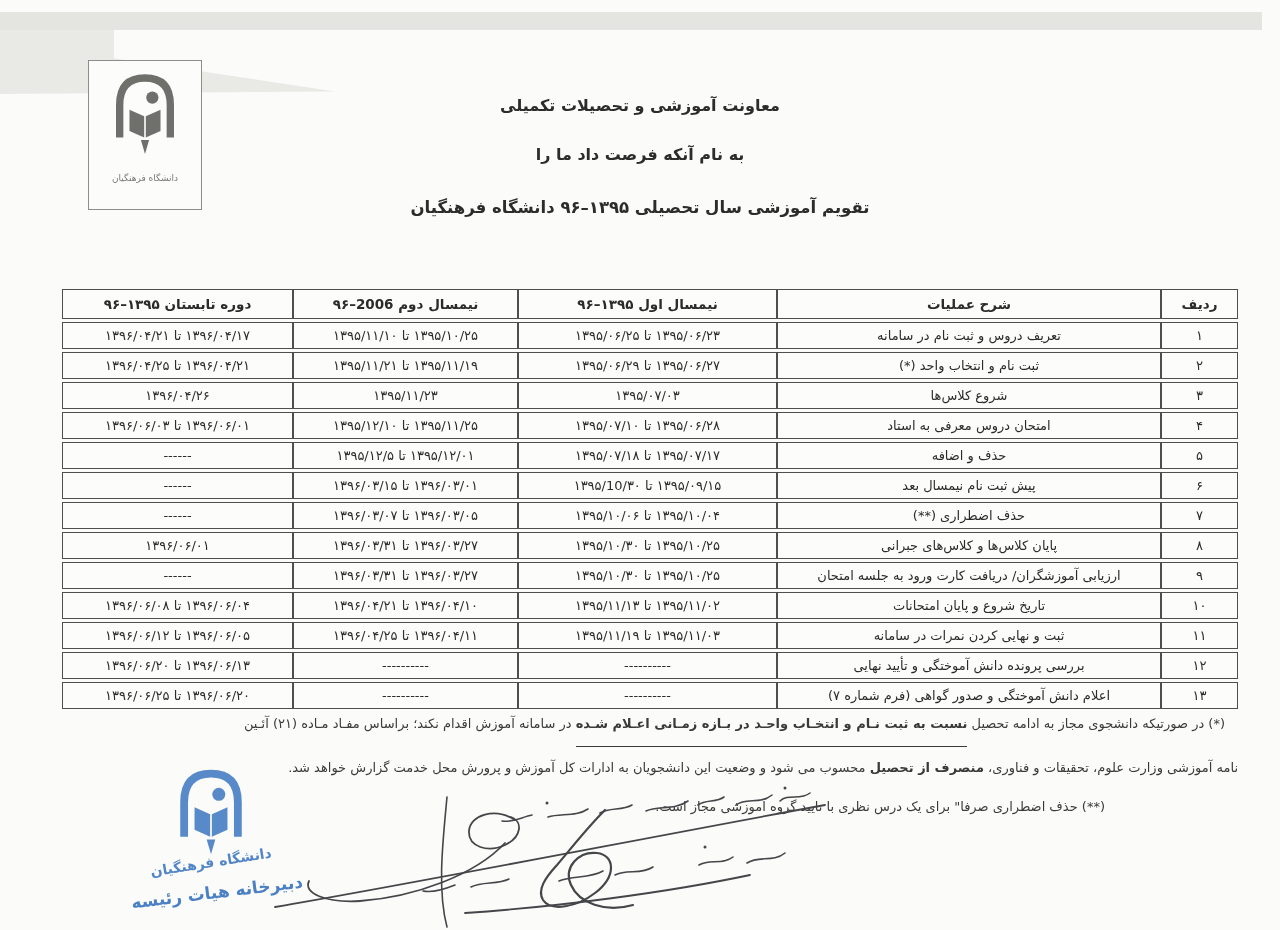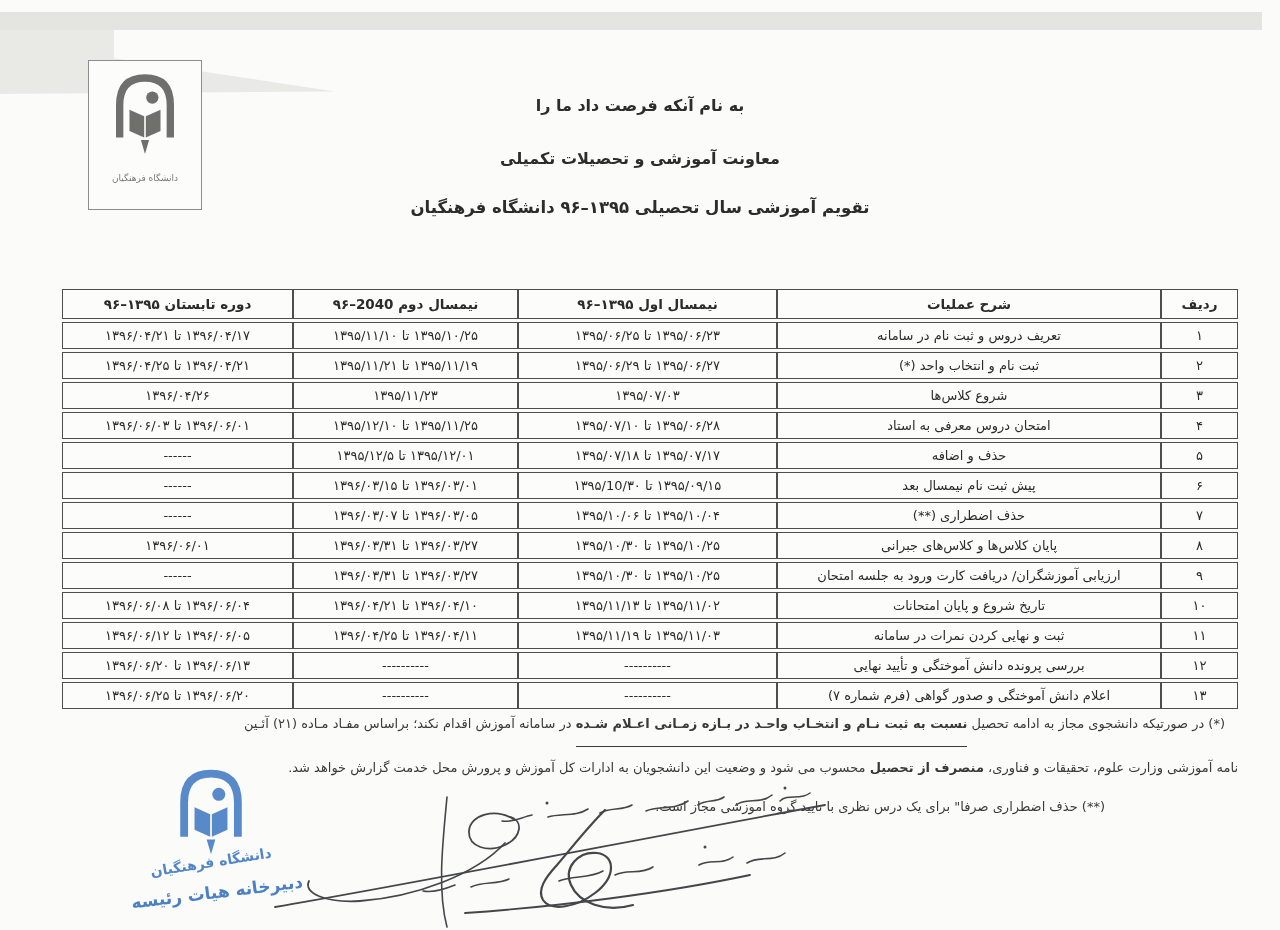--- a/index.html
+++ b/index.html
@@ -84,32 +84,32 @@
   <div class="scan-notch"></div>
 
   <div class="logo-box">
     <svg>
         <use href="#uniLogo"></use>
       </svg>
     <div class="logo-caption" dir="rtl">دانشگاه فرهنگیان</div>
   </div>
 
   <div class="headings" dir="rtl">
+    <div class="h-line dept">معاونت آموزشی و تحصیلات تکمیلی</div>
     <div class="h-line bismillah">به نام آنکه فرصت داد ما را</div>
-    <div class="h-line dept">معاونت آموزشی و تحصیلات تکمیلی</div>
     <div class="h-line doc-title">تقویم آموزشی سال تحصیلی ۱۳۹۵–۹۶ دانشگاه فرهنگیان</div>
   </div>
 
   <table class="cal" dir="rtl">
     <thead>
       <tr>
         <th class="col-num">ردیف</th>
         <th class="col-op">شرح عملیات</th>
         <th class="col-s1">نیمسال اول ۱۳۹۵–۹۶</th>
-        <th class="col-s2">نیمسال دوم 2040–۹۶</th>
+        <th class="col-s2">نیمسال دوم 2006–۹۶</th>
         <th class="col-su">دوره تابستان ۱۳۹۵–۹۶</th>
       </tr>
     </thead>
     <tbody id="cal-body">
         <tr>
           <td>۱</td>
           <td>تعریف دروس و ثبت نام در سامانه</td>
           <td>۱۳۹۵/۰۶/۲۳ تا ۱۳۹۵/۰۶/۲۵</td>
           <td>۱۳۹۵/۱۰/۲۵ تا ۱۳۹۵/۱۱/۱۰</td>
           <td>۱۳۹۶/۰۴/۱۷ تا ۱۳۹۶/۰۴/۲۱</td>

